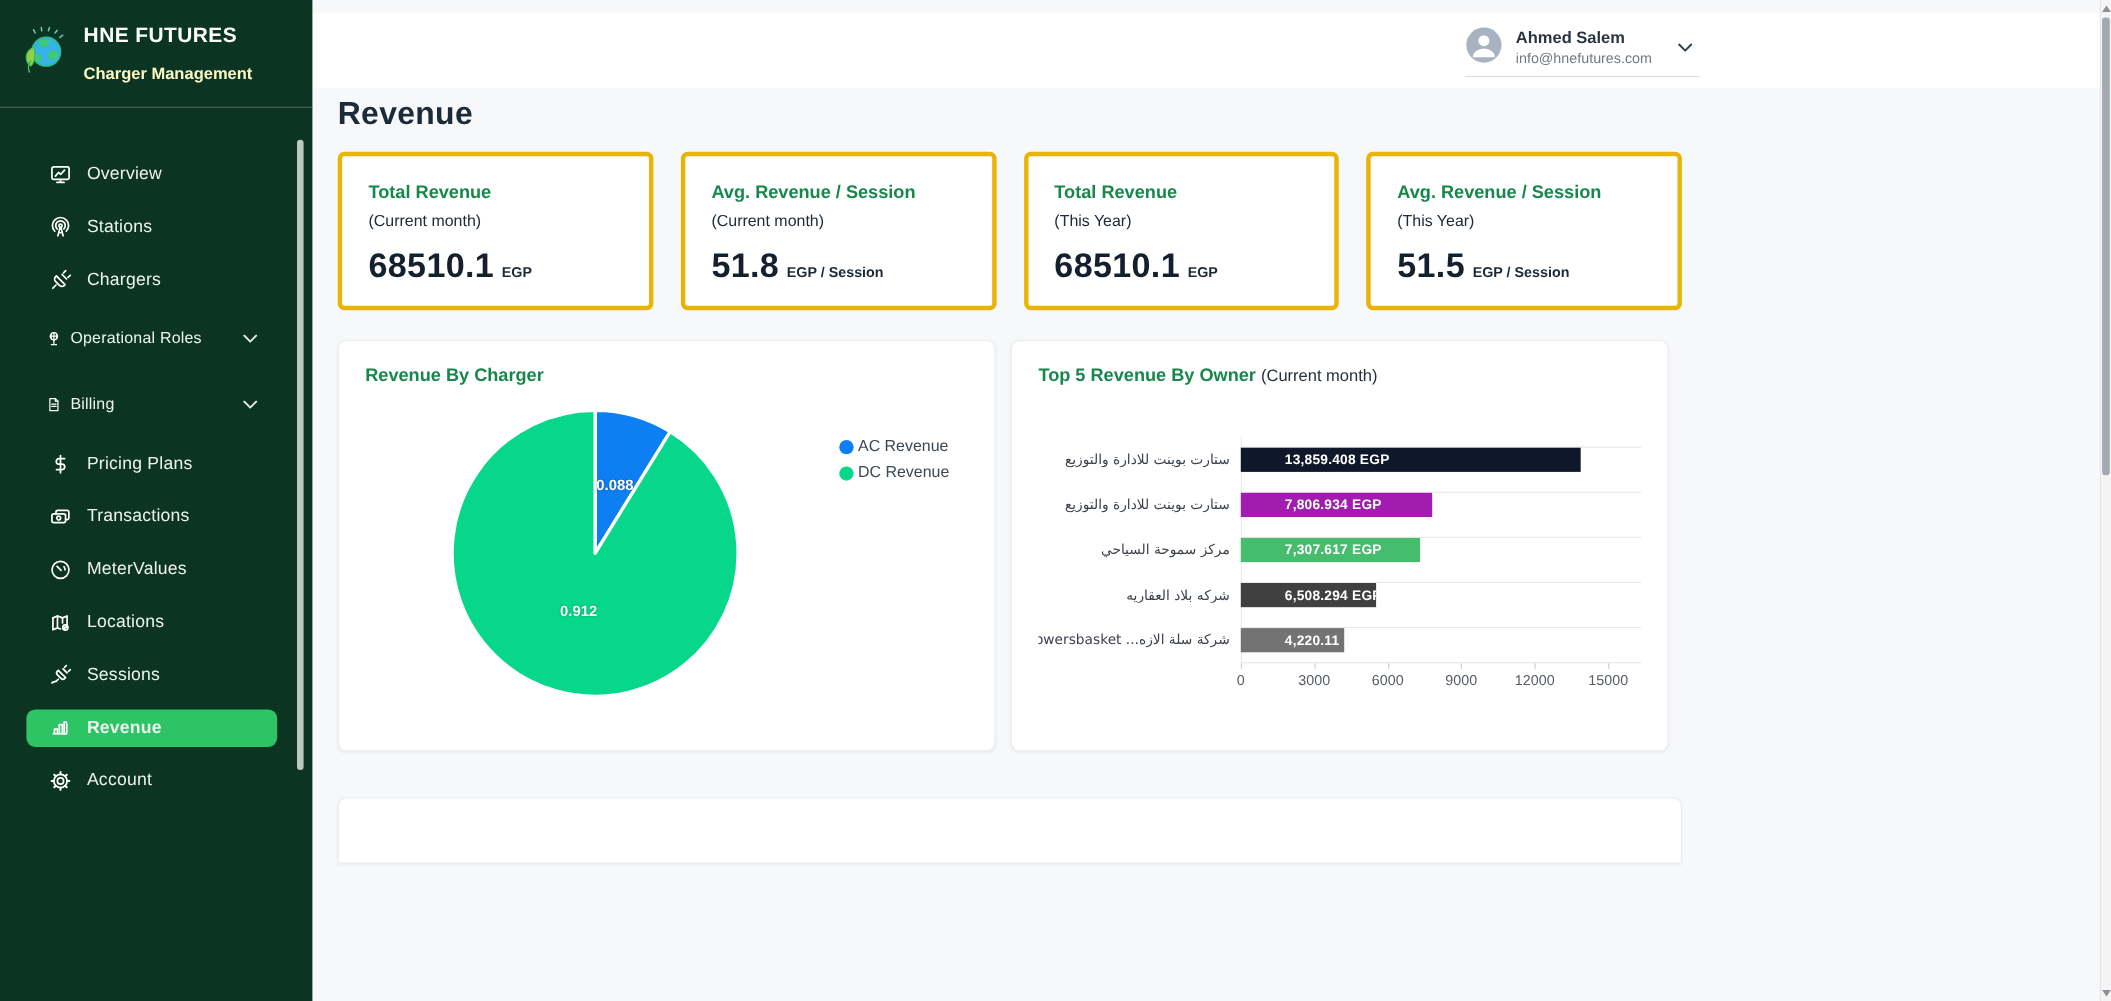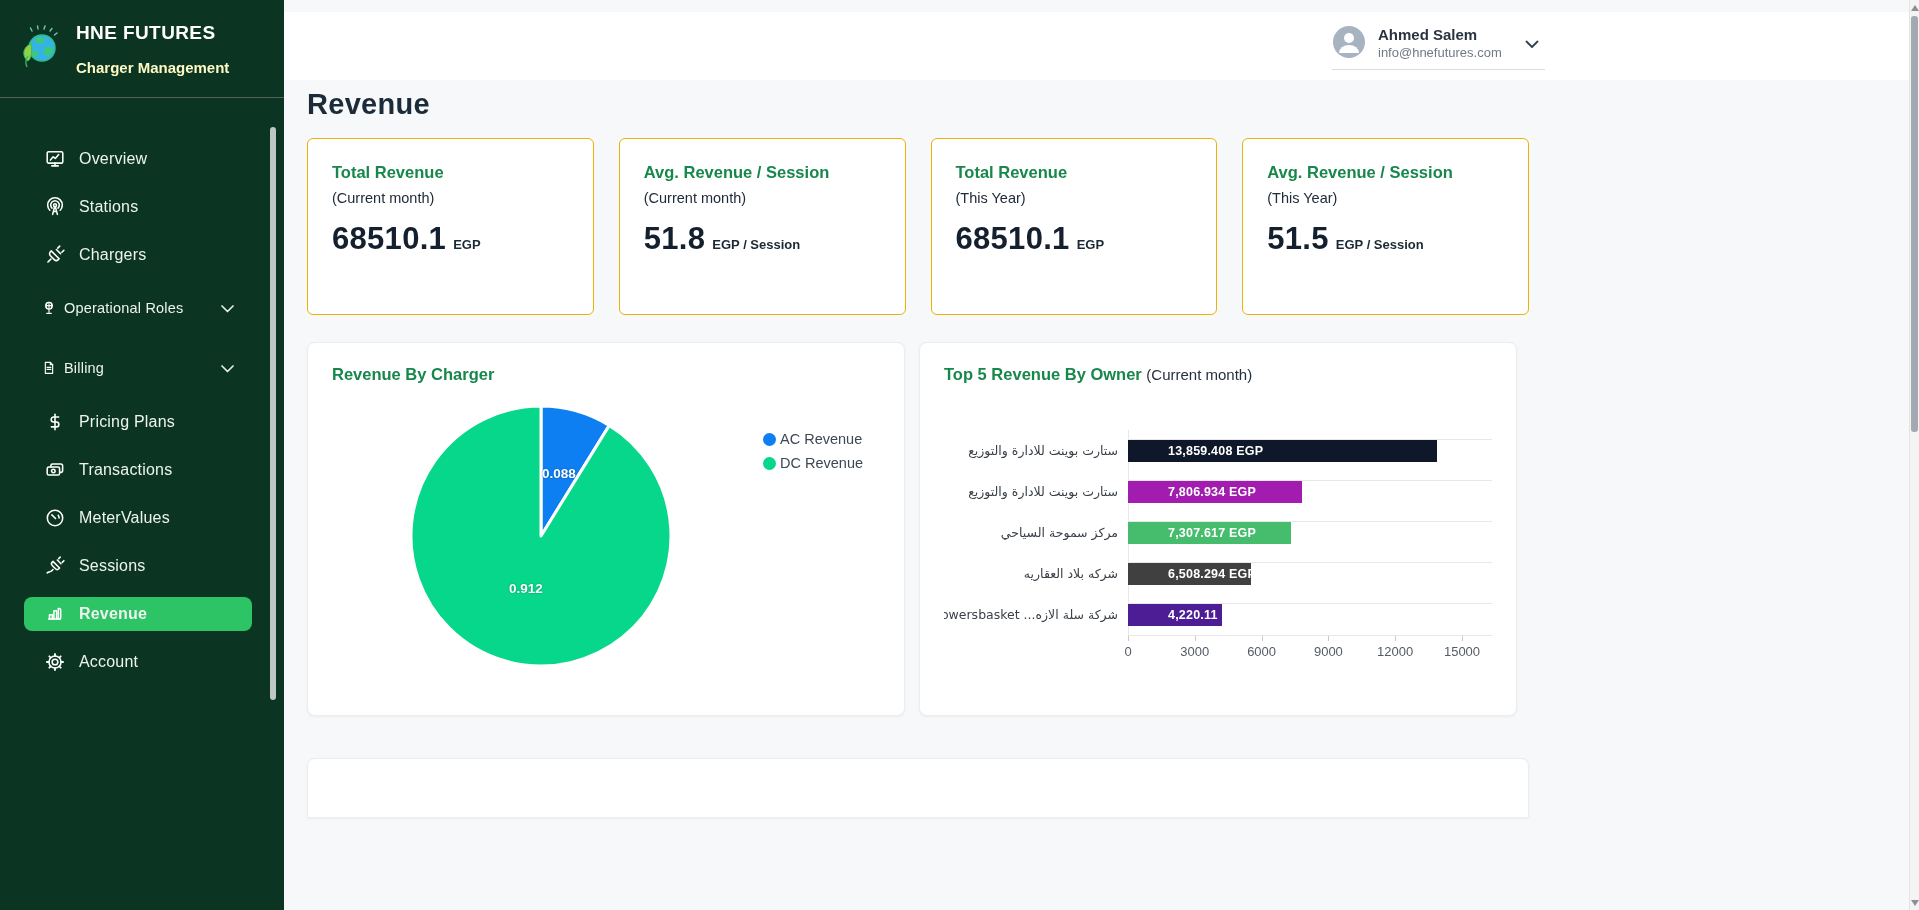--- a/index.html
+++ b/index.html
@@ -31,21 +31,21 @@
                align-items:center; gap:12px; border-bottom:1px solid #d8dde3; cursor:pointer; padding-bottom:4px; }
   .user-meta { line-height:1.25; }
   .user-name { font-size:15px; font-weight:600; color:#2a3340; }
   .user-email { font-size:13px; color:#707a86; }
   .user-chip .chev { margin-left:auto; margin-right:6px; }
 
   .content { position:absolute; top:68px; left:0; right:0; bottom:0; }
   h1.page-title { margin:20px 0 0 23px; font-size:29px; font-weight:700; color:#1c2b3a; letter-spacing:.3px; }
 
   .stat-row { display:flex; gap:25px; margin:17px 0 0 23px; width:1222px; }
-  .stat-card { width:287px; height:177px; background:#fff; border:1px solid #eab308; border-radius:6px; padding:24px; }
+  .stat-card { width:287px; height:144px; background:#fff; border:4px solid #eab308; border-radius:6px; padding:24px; }
   .stat-title { font-size:16.5px; font-weight:700; color:#17874b; }
   .stat-period { font-size:14.5px; font-weight:500; color:#202c39; margin-top:8px; }
   .stat-value { margin-top:15px; display:flex; align-items:baseline; }
   .stat-num { font-size:31px; font-weight:700; color:#15202e; letter-spacing:.3px; }
   .stat-unit { font-size:13px; font-weight:700; color:#1b2835; margin-left:7px; }
 
   .charts-row { display:flex; gap:14px; margin:27px 0 0 23px; width:1222px; }
   .chart-card { width:598px; height:374px; background:#fff; border:1px solid #ebedef; border-radius:8px;
                 position:relative; box-shadow:0 1px 3px rgba(0,0,0,.05); }
   .chart-title { position:absolute; left:24px; top:22px; font-size:16.5px; font-weight:700; color:#17874b; }
@@ -198,20 +198,32 @@
       </div>
       <div class="nav-item">
         <span class="ni-icon">
           <svg viewBox="0 0 24 24" fill="none" stroke="#ffffff" stroke-width="1.7" stroke-linecap="round" stroke-linejoin="round">
             <circle cx="12" cy="12" r="8.4"></circle>
             <path d="M12.6 12.6 L8.6 8.6"></path>
             <path d="M15.5 9 a5 5 0 0 1 1 3"></path>
           </svg>
         </span>
         <span>MeterValues</span>
+      </div>
+      <div class="nav-item">
+        <span class="ni-icon">
+          <svg viewBox="0 0 24 24" fill="none" stroke="#ffffff" stroke-width="1.7" stroke-linecap="round" stroke-linejoin="round">
+            <path d="M4.5 7.3 l4.5-1.9 5 1.9 4.5-1.9 v10.9 l-3 1.3"></path>
+            <path d="M12 18.3 l-3-1.1 -4.5 1.9 V7.3"></path>
+            <path d="M9 5.4 v10.8 M14 7.3 v5"></path>
+            <circle cx="16.8" cy="16.8" r="2.6"></circle>
+            <circle cx="16.8" cy="16.6" r=".4" fill="#fff"></circle>
+          </svg>
+        </span>
+        <span>Locations</span>
       </div>
       <div class="nav-item">
         <span class="ni-icon">
           <svg viewBox="0 0 24 24" fill="none" stroke="#ffffff" stroke-width="1.7" stroke-linecap="round" stroke-linejoin="round">
             <path d="M9 11.5 l3.5 3.5 c1 1 2.7 1 3.7 0 l.8-.8 -7.2-7.2 -.8.8 c-1 1-1 2.7 0 3.7z"></path>
             <path d="M14.5 5.5 l4 4"></path>
             <path d="M16 4 l1.8-1.8 M19.9 8 l1.8-1.8"></path>
             <path d="M9.8 15.8 l-1.6 1.6 c-1.2 1.2-3 .4-4.7 2.1"></path>
           </svg>
         </span>
@@ -362,21 +374,21 @@
                 <div class="hbar-label">شركه بلاد العقاريه</div>
                 <div class="hbar-plot">
                   <div class="hbar-bar" style="width:123px;background:#404040">
                     <span class="hbar-val">6,508.294 EGP</span>
                   </div>
                 </div>
               </div>
               <div class="hbar-row">
                 <div class="hbar-label">شركة سلة الازه... Flowersbasket</div>
                 <div class="hbar-plot">
-                  <div class="hbar-bar" style="width:94px;background:#4c1d95">
+                  <div class="hbar-bar" style="width:94px;background:#737373">
                     <span class="hbar-val">4,220.11</span>
                   </div>
                 </div>
               </div>
             </div>
             <div class="hbar-baseline"></div>
             <div class="hbar-axis">
               <div class="hbar-tick" style="left:0px"></div>
               <div class="hbar-ticklabel" style="left:0px">0</div>
               <div class="hbar-tick" style="left:66.8px"></div>

